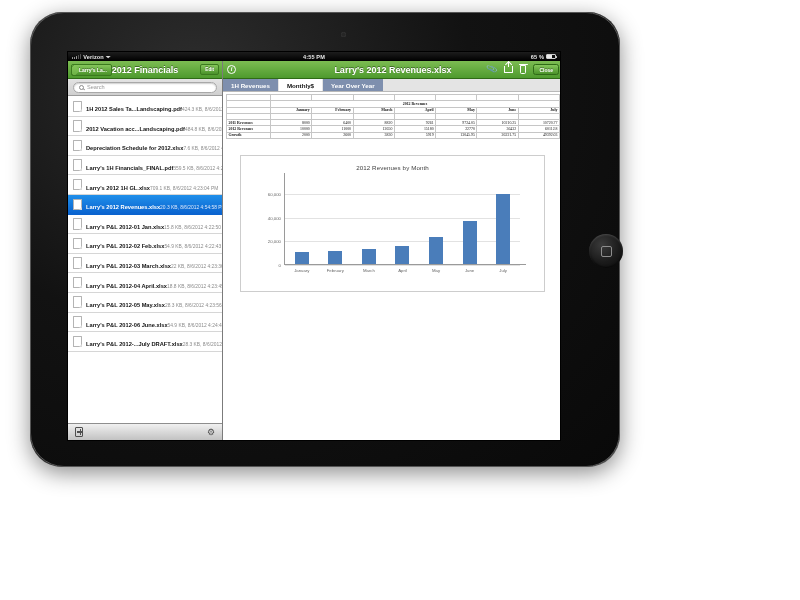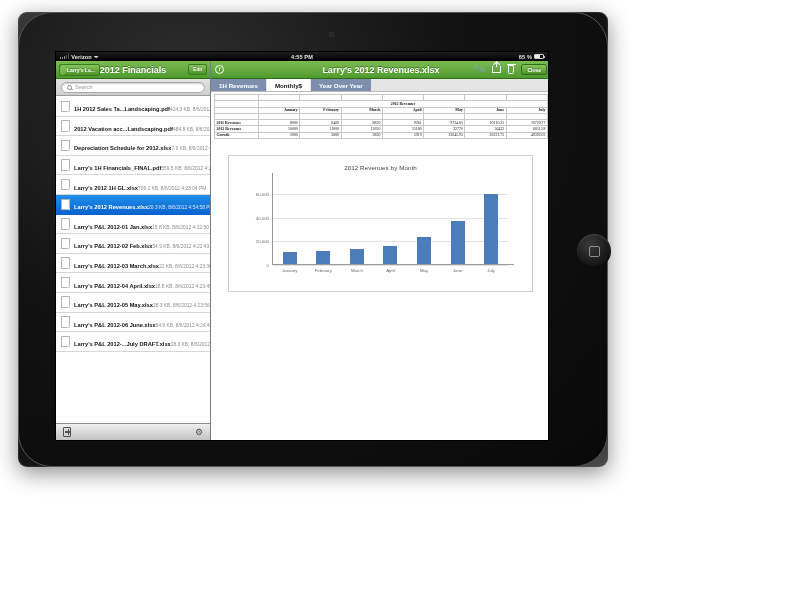--- a/index.html
+++ b/index.html
@@ -1,22 +1,22 @@
 <!DOCTYPE html>
 <html><head>
 <meta charset="utf-8">
 <style>
   * { box-sizing: border-box; margin:0; padding:0; }
   html,body { width:800px; height:600px; background:#ffffff;
     font-family:"Liberation Sans", sans-serif; overflow:hidden; }
 
   
   #ipad-frame{
-    position:absolute; left:18px; top:12px; width:590px; height:455px;
-    border-radius:9px;
+    position:absolute; left:30px; top:12px; width:590px; height:455px;
+    border-radius:32px;
     background:linear-gradient(160deg,#3a3a3a 0%,#161616 18%,#0b0b0b 55%,#242424 88%,#4a4a4a 100%);
     box-shadow:0 6px 22px rgba(0,0,0,.45), inset 0 0 2px #6a6a6a;
   }
   #ipad-bezel{
     position:absolute; left:0; top:0; width:100%; height:100%;
     border-radius:34px;
     border:1px solid #555;
     background:radial-gradient(ellipse at 28% 16%, #2e2e2e 0%, #121212 46%, #090909 100%);
   }
   #home-button{

